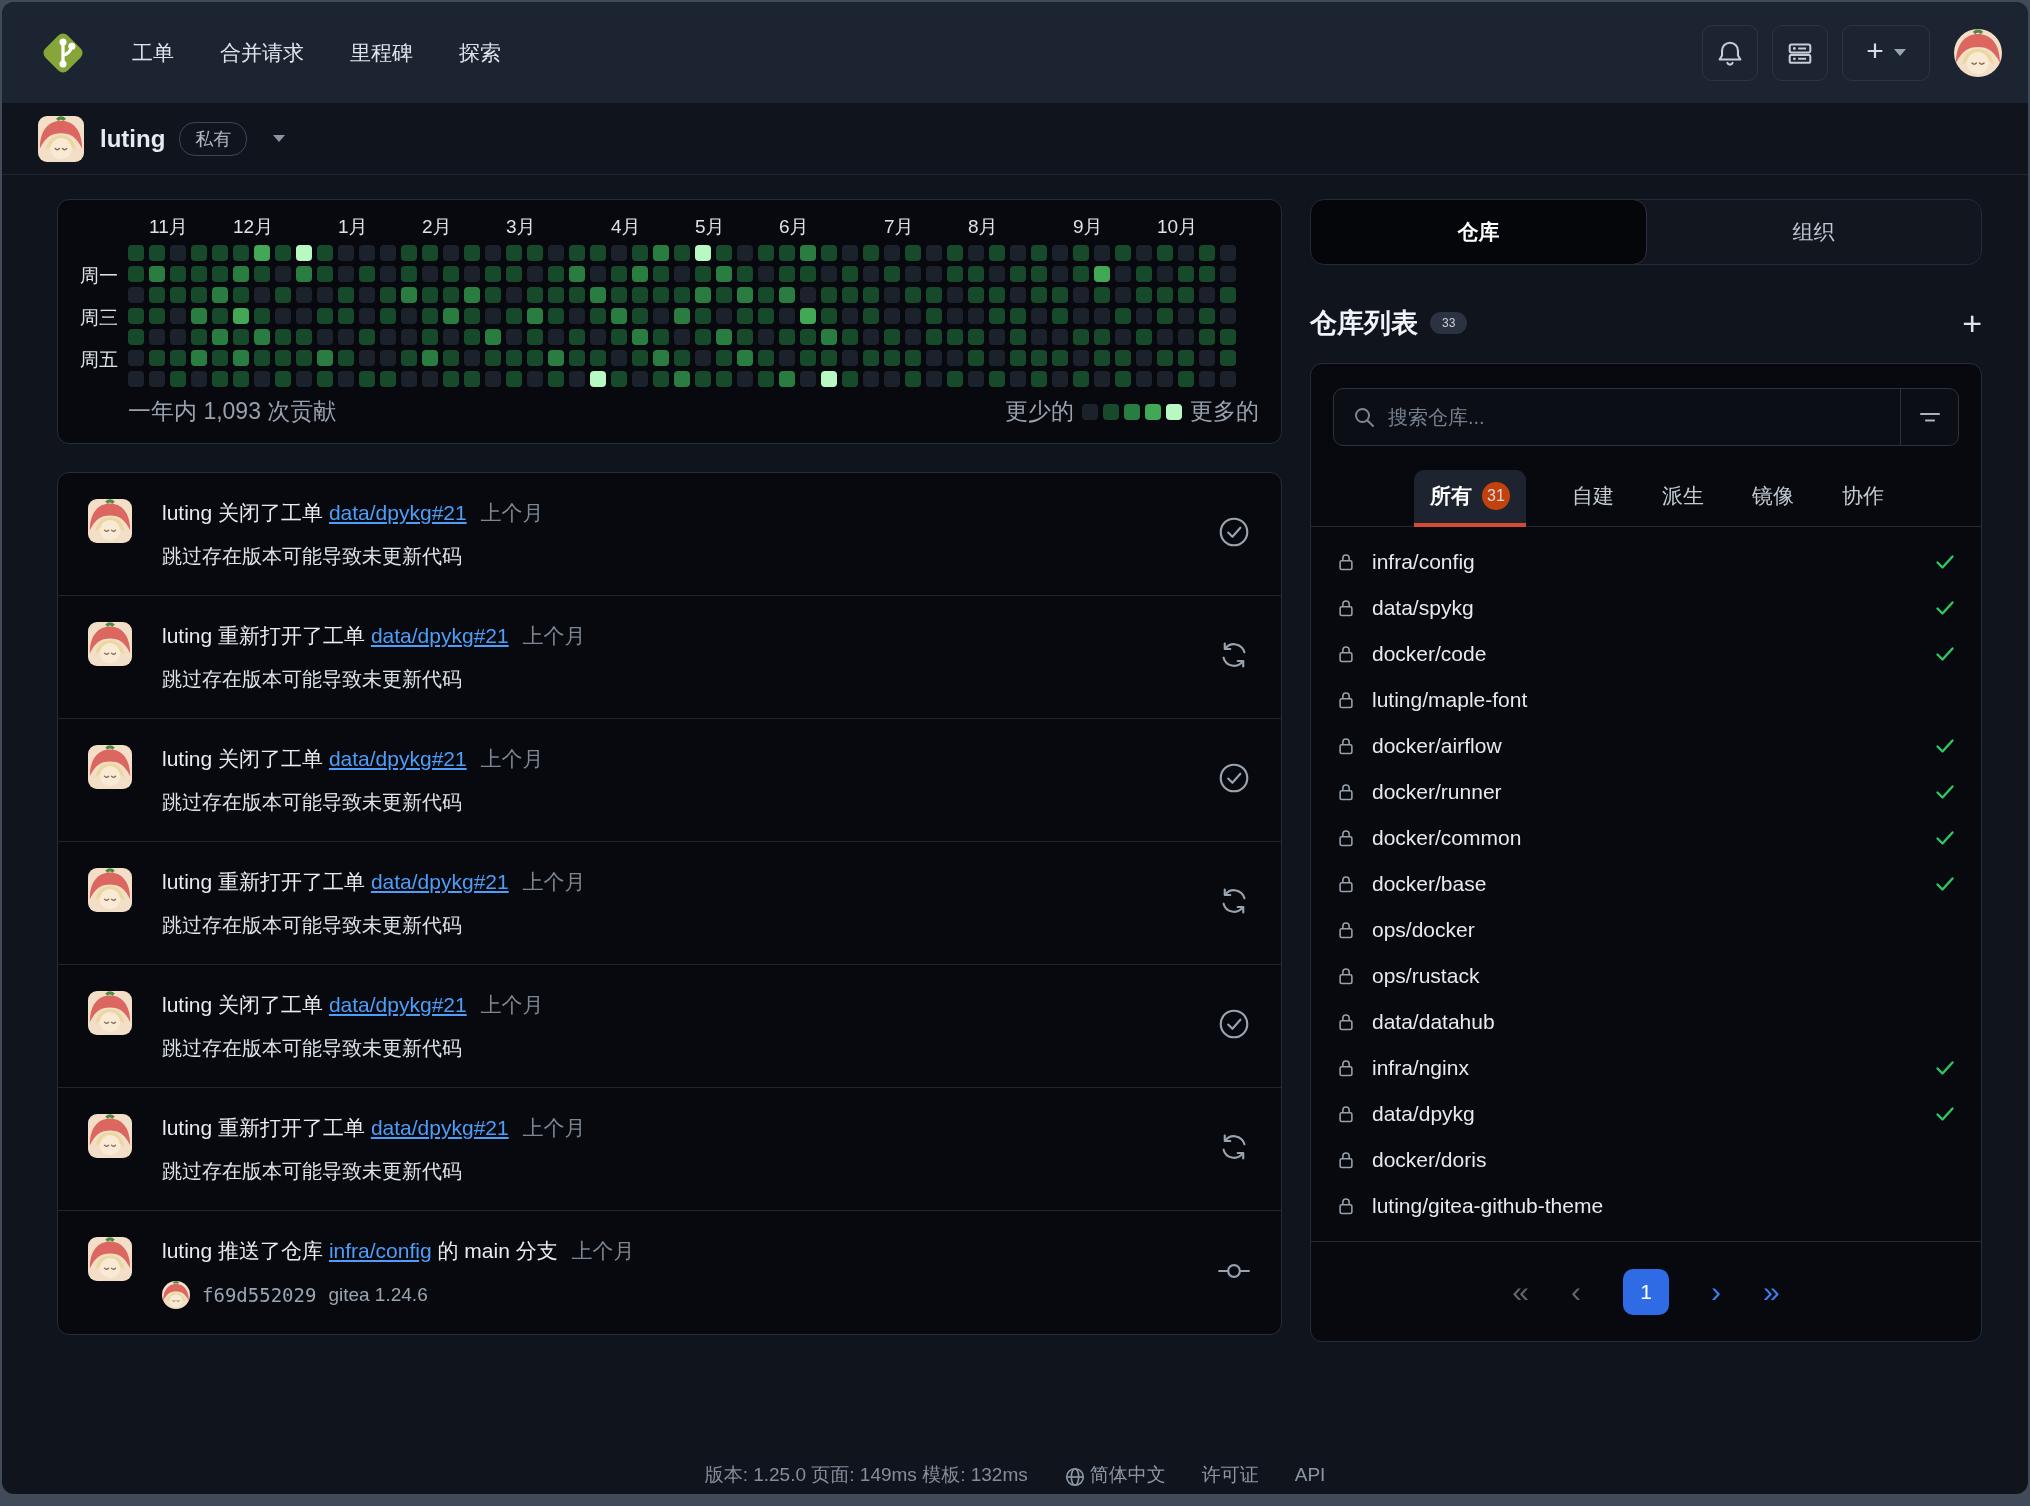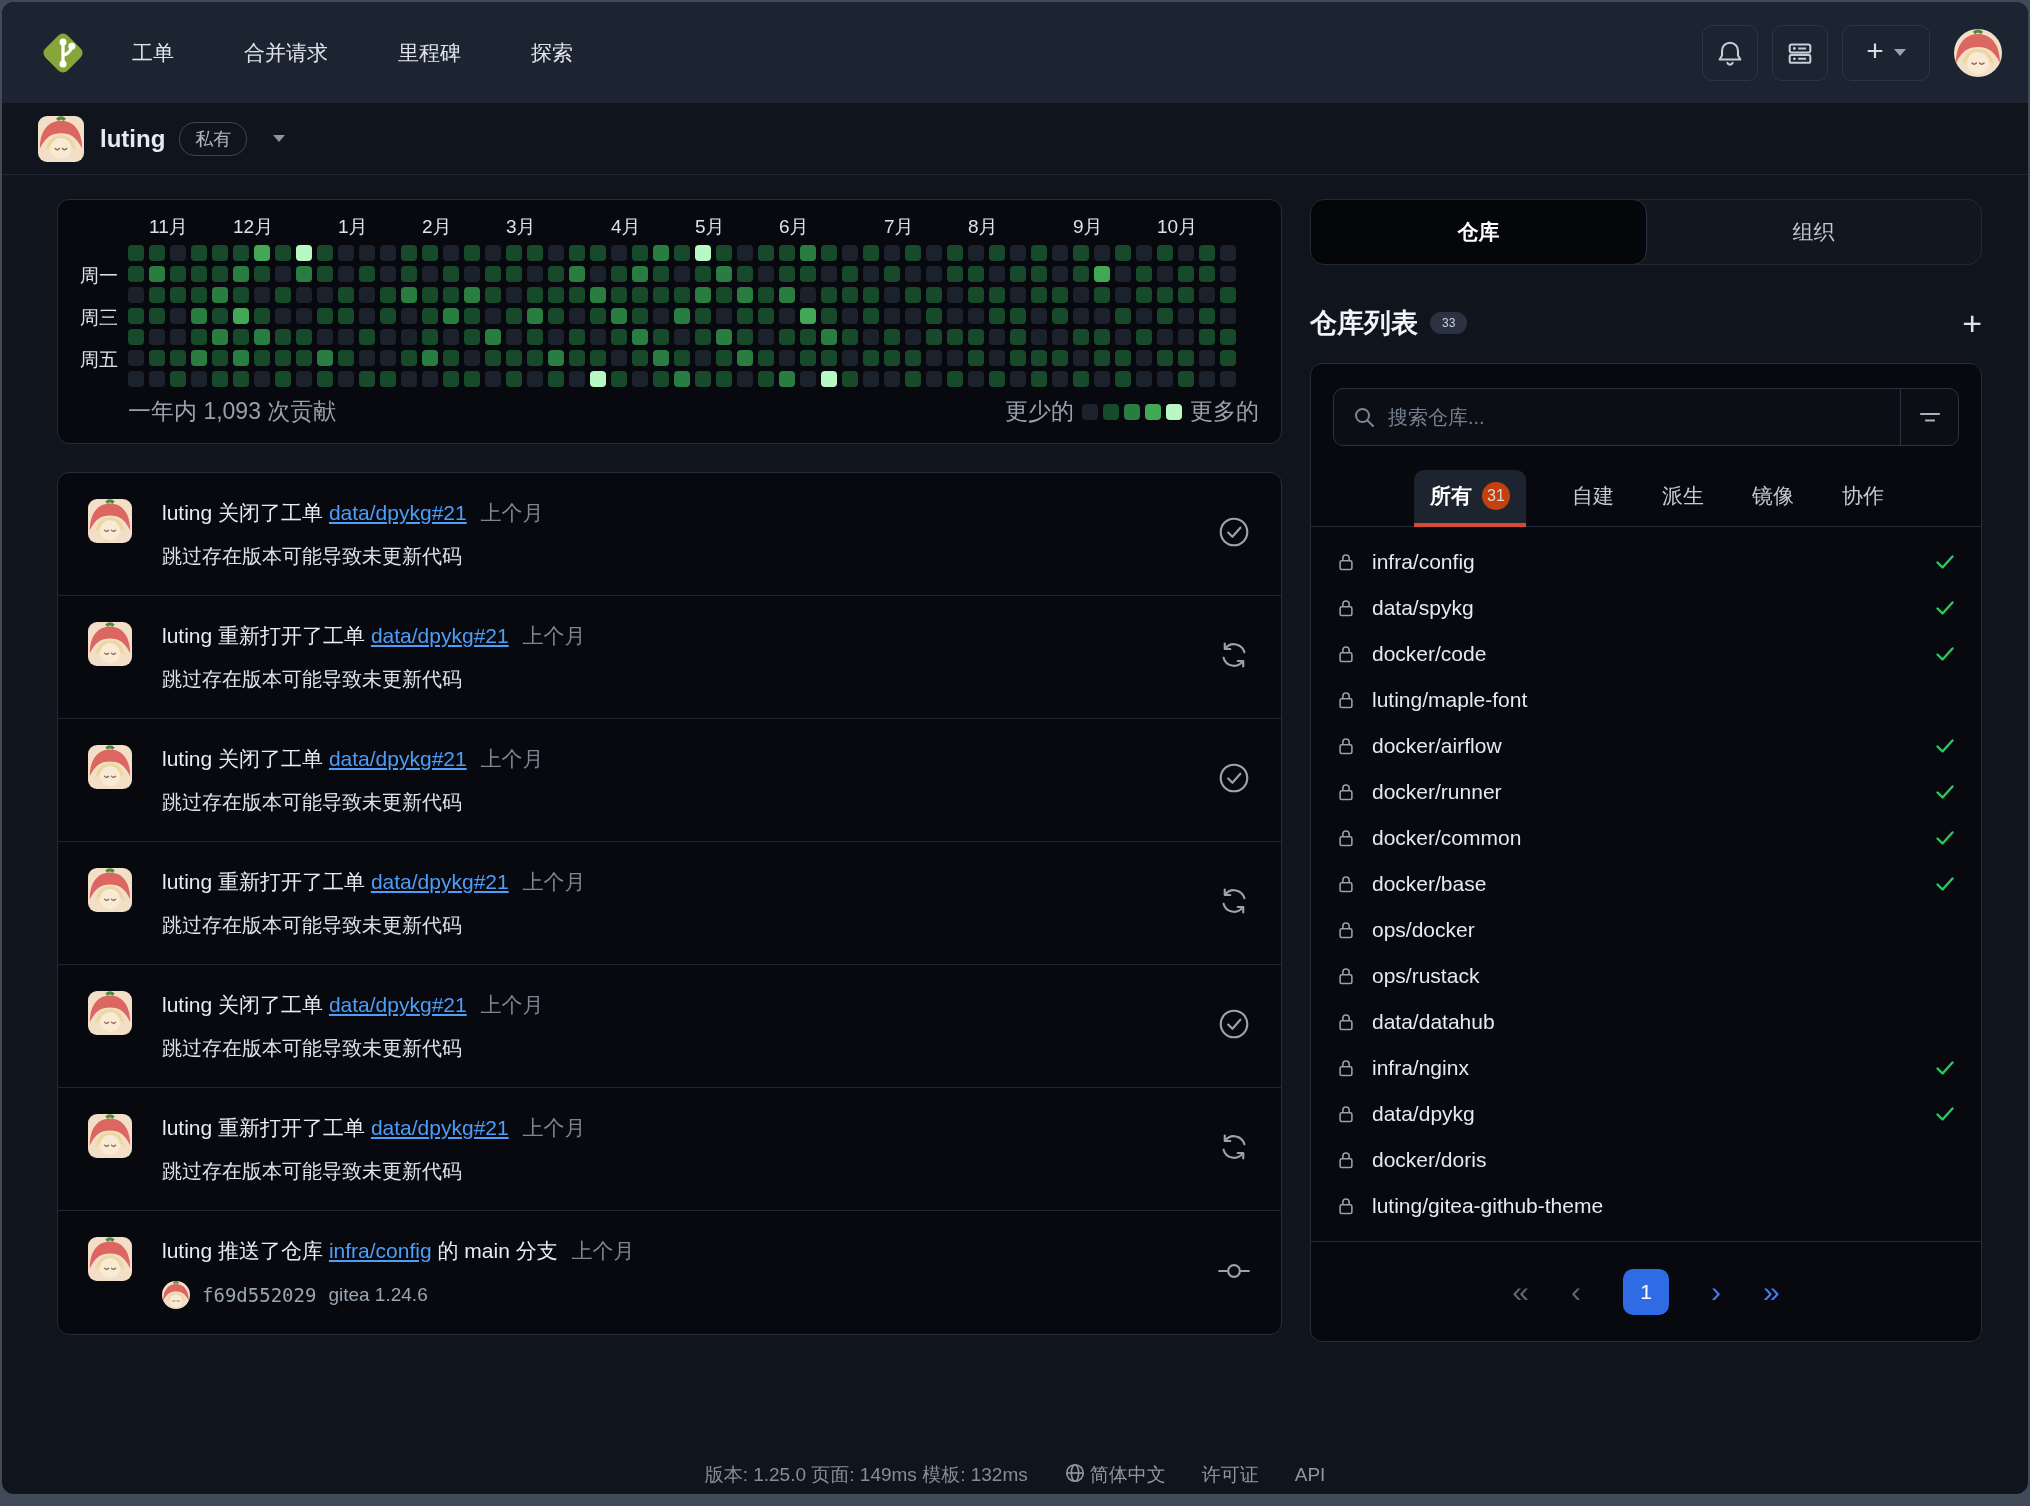--- a/index.html
+++ b/index.html
@@ -18,21 +18,21 @@
   }
   *{box-sizing:border-box;margin:0;padding:0;}
   html,body{width:2030px;height:1506px;overflow:hidden;}
   body{background:#414a59;font-family:"Liberation Sans","DejaVu Sans",sans-serif;color:var(--txt);}
   .window{position:absolute;inset:2px 2px 12px 2px;border-radius:12px;background:var(--page);overflow:hidden;}
 
   
   .navbar{height:101px;background:var(--nav);display:flex;align-items:center;padding:0 26px;}
   .nav-left{display:flex;align-items:center;}
   .logo{width:50px;height:50px;margin:0 14px 0 10px;}
-  .nav-menu{display:flex;gap:70px;margin-left:30px;}
+  .nav-menu{display:flex;gap:46px;margin-left:30px;}
   .nav-item{font-size:21px;color:#dfe4ec;cursor:pointer;}
   .nav-right{margin-left:auto;display:flex;align-items:center;gap:14px;}
   .nav-btn{height:56px;min-width:56px;border:1px solid #2d3442;border-radius:10px;background:transparent;
     display:flex;align-items:center;justify-content:center;gap:10px;color:#c6cdd8;cursor:pointer;}
   .nav-btn svg{display:block;}
   .plus-glyph{font-size:30px;font-weight:300;color:#d6dce5;line-height:1;margin-top:-3px;}
   .caret{width:12px;height:7px;display:inline-block;}
   .avatar{border-radius:50%;overflow:hidden;display:block;}
   .nav-avatar{width:48px;height:48px;margin-left:10px;cursor:pointer;}
 
@@ -112,21 +112,21 @@
   .repo-name{font-size:21px;color:#e6eaf0;}
   .repo-check{margin-left:auto;}
   .pagination{border-top:1px solid #232a35;margin:6px -22px 0;height:100px;display:flex;align-items:center;justify-content:center;gap:42px;}
   .pg{font-size:30px;color:#5c6674;cursor:pointer;line-height:1;}
   .pg.enabled{color:#3e7ff2;}
   .pg-current{width:46px;height:46px;background:var(--page-blue);border-radius:10px;color:#fff;font-size:21px;
     display:flex;align-items:center;justify-content:center;cursor:pointer;}
 
   
   .footer{margin-top:120px;display:flex;justify-content:center;align-items:center;gap:36px;font-size:19px;color:#848e9b;padding-bottom:46px;}
-  .footer .f-link{display:flex;align-items:flex-start;gap:4px;color:#8d97a4;cursor:pointer;}
+  .footer .f-link{display:flex;align-items:flex-end;gap:4px;color:#8d97a4;cursor:pointer;}
   svg{flex:none;}
 </style>
 </head>
 <body>
 
 <svg width="0" height="0" style="position:absolute" aria-hidden="true">
   <defs>
     <symbol id="avatar-sym" viewBox="0 0 48 48">
       <rect width="48" height="48" fill="#f3dfc7"></rect>
       <path d="M2 34 C2 14 12 5 24 5 C36 5 46 14 46 34 C40 22 34 18 24 18 C14 18 8 22 2 34Z" fill="#dc6660"></path>

